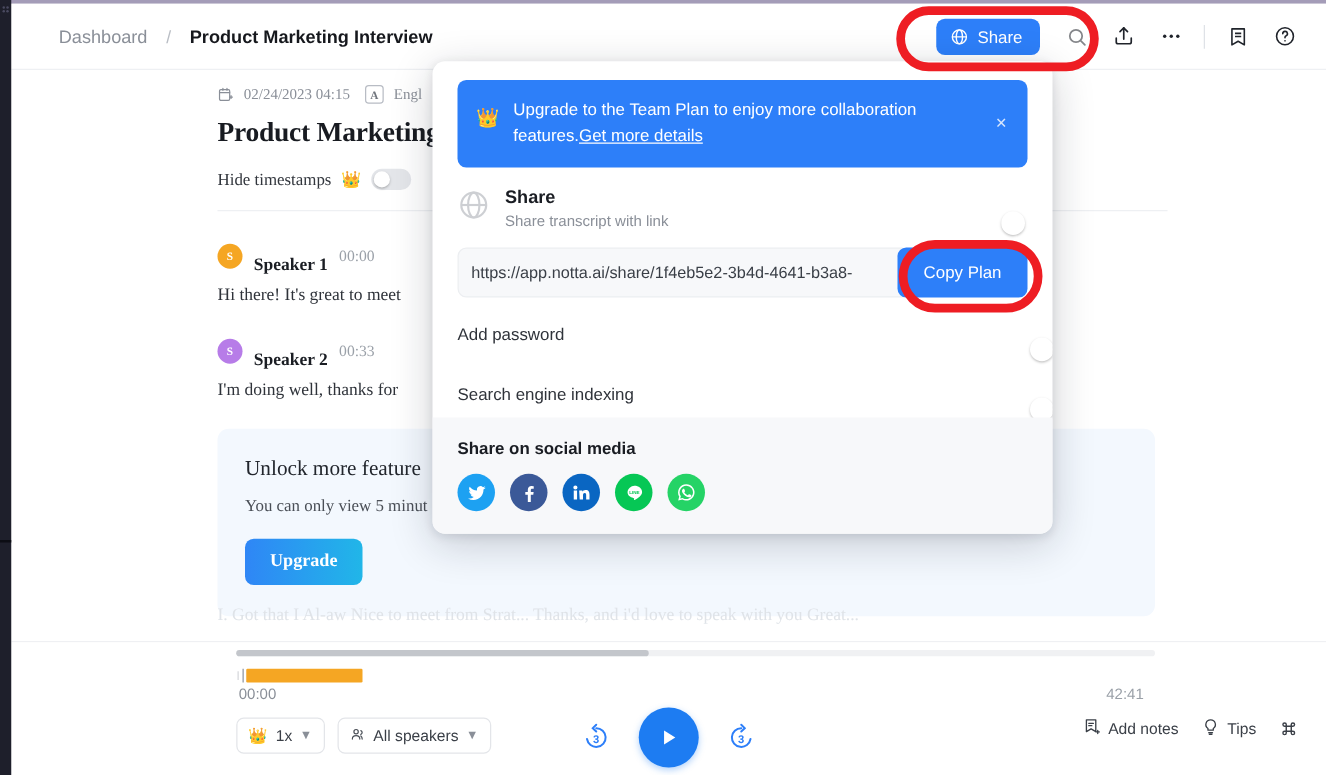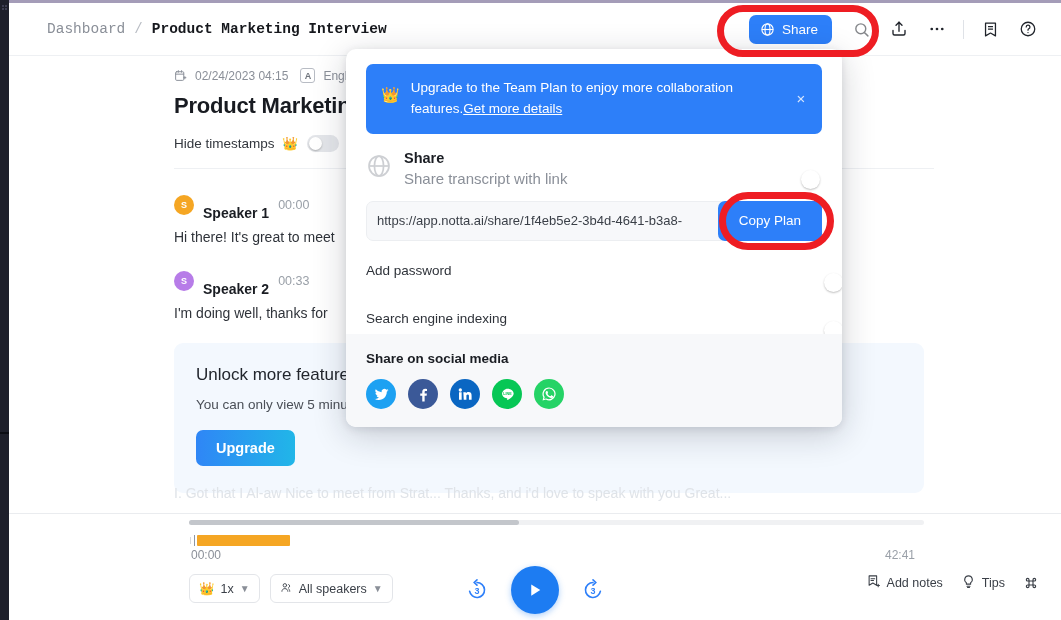--- a/index.html
+++ b/index.html
@@ -43,24 +43,23 @@
 
   
   .header {
     position: absolute; left: 9px; top: 3px; right: 0; height: 53px;
     background: #ffffff;
     display: flex; align-items: center;
     border-bottom: 1px solid #eef0f3;
     z-index: 10;
   }
   .breadcrumb {
-    display: flex; align-items: baseline; gap: 9px;
+    display: flex; align-items: baseline; gap: 15px;
     margin-left: 38px;
     font-size: 14.5px;
-    font-family: Liberation Mono, monospace;
   }
   .crumb-link { color: #8a8f98; cursor: pointer; }
   .crumb-sep { color: #b9bdc4; font-size: 14px; }
   .crumb-current { color: #16181d; font-weight: 700; font-size: 14.5px; }
 
   .header-right {
     margin-left: auto; display: flex; align-items: center;
     gap: 0; padding-right: 14px;
   }
   .share-btn {
@@ -79,21 +78,21 @@
     cursor: pointer; color: #20242b;
   }
   .icon-btn.faded { opacity: .55; }
   .hdr-divider {
     width: 1px; height: 19px; background: #dfe2e7; margin: 0 7px;
   }
 
   
   .content {
     position: absolute; left: 9px; top: 57px; right: 0; bottom: 106px;
-    background: #fff; overflow: hidden;
+    background: #fff; overflow: hidden; font-family: Liberation Serif, serif;
   }
   .doc {
     position: absolute; left: 165px; top: 6px; width: 760px;
   }
   .meta-row {
     display: flex; align-items: center; gap: 8px;
     color: #8a8f98; font-size: 12px; padding-top: 5px;
   }
   .meta-row .cal { width: 13px; height: 13px; display:block; }
   .lang-box {
@@ -184,21 +183,21 @@
     position: absolute; right: 12px; top: 50%; transform: translateY(-50%);
     width: 18px; height: 18px; color: #d9e7fd; cursor: pointer;
     display:flex; align-items:center; justify-content:center; font-size:15px;
   }
   .share-row {
     display: flex; align-items: center; gap: 12px;
     padding: 16px 20px 0 20px;
   }
   .share-globe { width: 26px; height: 26px; opacity: .42; flex:none; }
   .share-label { font-size: 14.5px; font-weight: 700; color: #1a1d23; }
-  .share-sub { font-size: 15px; color: #8a8f98; margin-top: 4px; }
+  .share-sub { font-size: 12px; color: #8a8f98; margin-top: 4px; }
   .share-row .sw-wrap { margin-left: auto; }
 
   .link-row {
     display: flex; align-items: stretch;
     padding: 14px 20px 0 20px;
   }
   .link-input {
     flex: 1; height: 40px;
     background: #f7f8fa; border: 1px solid #eceef1;
     border-radius: 7px 0 0 7px;

